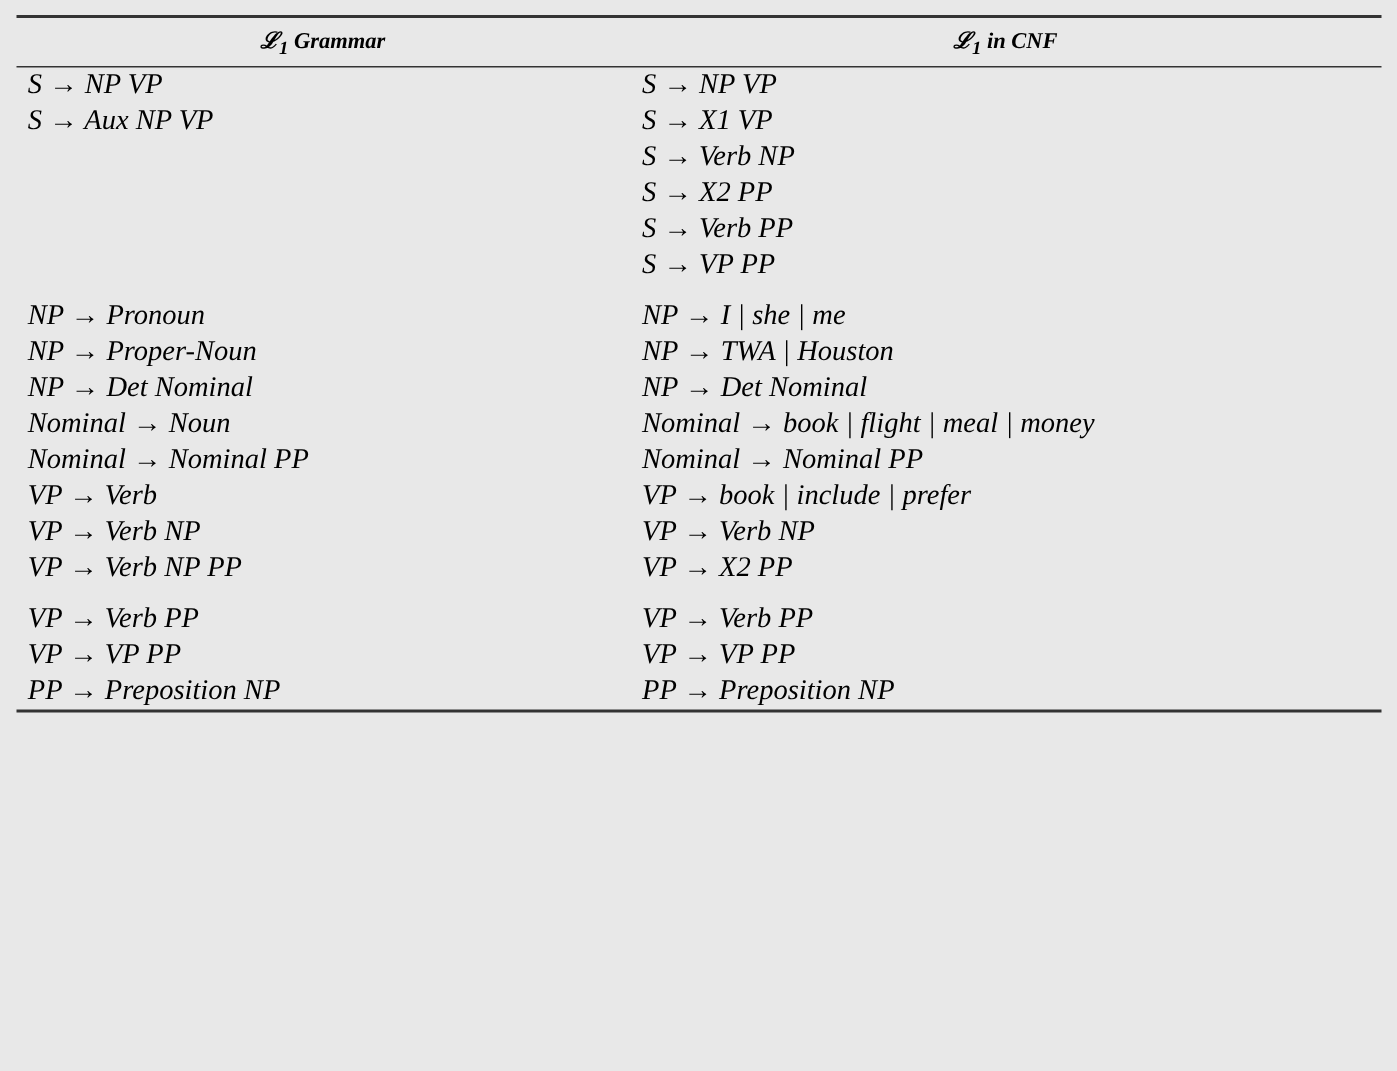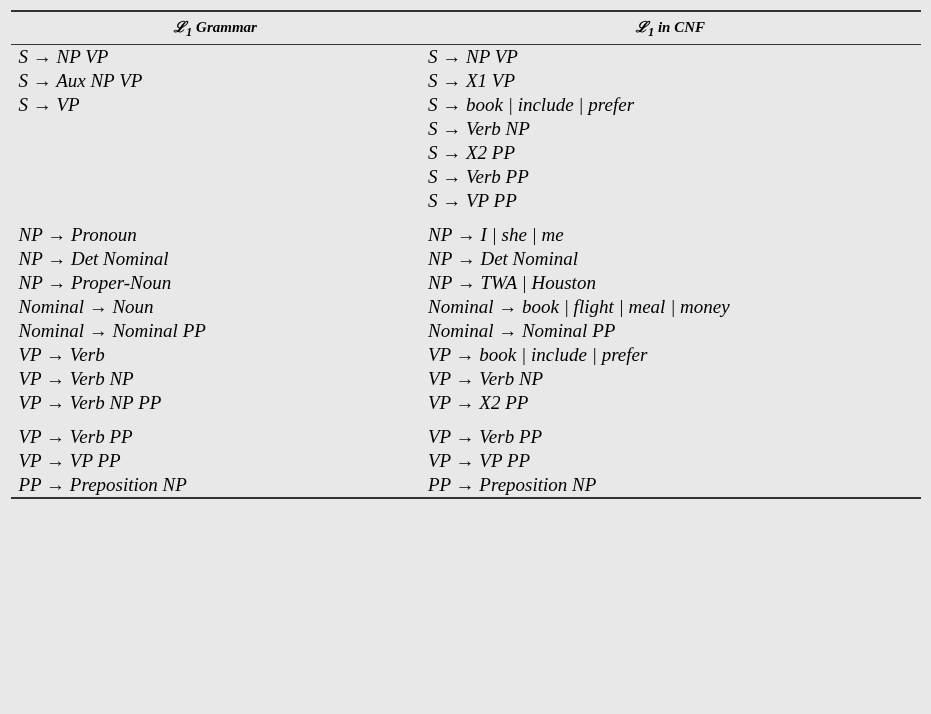--- a/index.html
+++ b/index.html
@@ -84,24 +84,20 @@
     <tbody id="table-body">
     <tr>
           <td class="left-col">S → NP VP</td>
           <td class="right-col">S → NP VP</td>
         </tr>
         <tr>
           <td class="left-col">S → Aux NP VP</td>
           <td class="right-col">S → X1 VP</td>
         </tr>
         <tr>
-          <td class="left-col">S → VP</td>
-          <td class="right-col">S → book | include | prefer</td>
-        </tr>
-        <tr>
           <td class="left-col"></td>
           <td class="right-col">S → Verb NP</td>
         </tr>
         <tr>
           <td class="left-col"></td>
           <td class="right-col">S → X2 PP</td>
         </tr>
         <tr>
           <td class="left-col"></td>
           <td class="right-col">S → Verb PP</td>
@@ -112,26 +108,26 @@
         </tr>
         <tr class="spacer">
           <td></td>
           <td></td>
         </tr>
         <tr>
           <td class="left-col">NP → Pronoun</td>
           <td class="right-col">NP → I | she | me</td>
         </tr>
         <tr>
+          <td class="left-col">NP → Proper-Noun</td>
+          <td class="right-col">NP → TWA | Houston</td>
+        </tr>
+        <tr>
           <td class="left-col">NP → Det Nominal</td>
           <td class="right-col">NP → Det Nominal</td>
-        </tr>
-        <tr>
-          <td class="left-col">NP → Proper-Noun</td>
-          <td class="right-col">NP → TWA | Houston</td>
         </tr>
         <tr>
           <td class="left-col">Nominal → Noun</td>
           <td class="right-col">Nominal → book | flight | meal | money</td>
         </tr>
         <tr>
           <td class="left-col">Nominal → Nominal PP</td>
           <td class="right-col">Nominal → Nominal PP</td>
         </tr>
         <tr>

